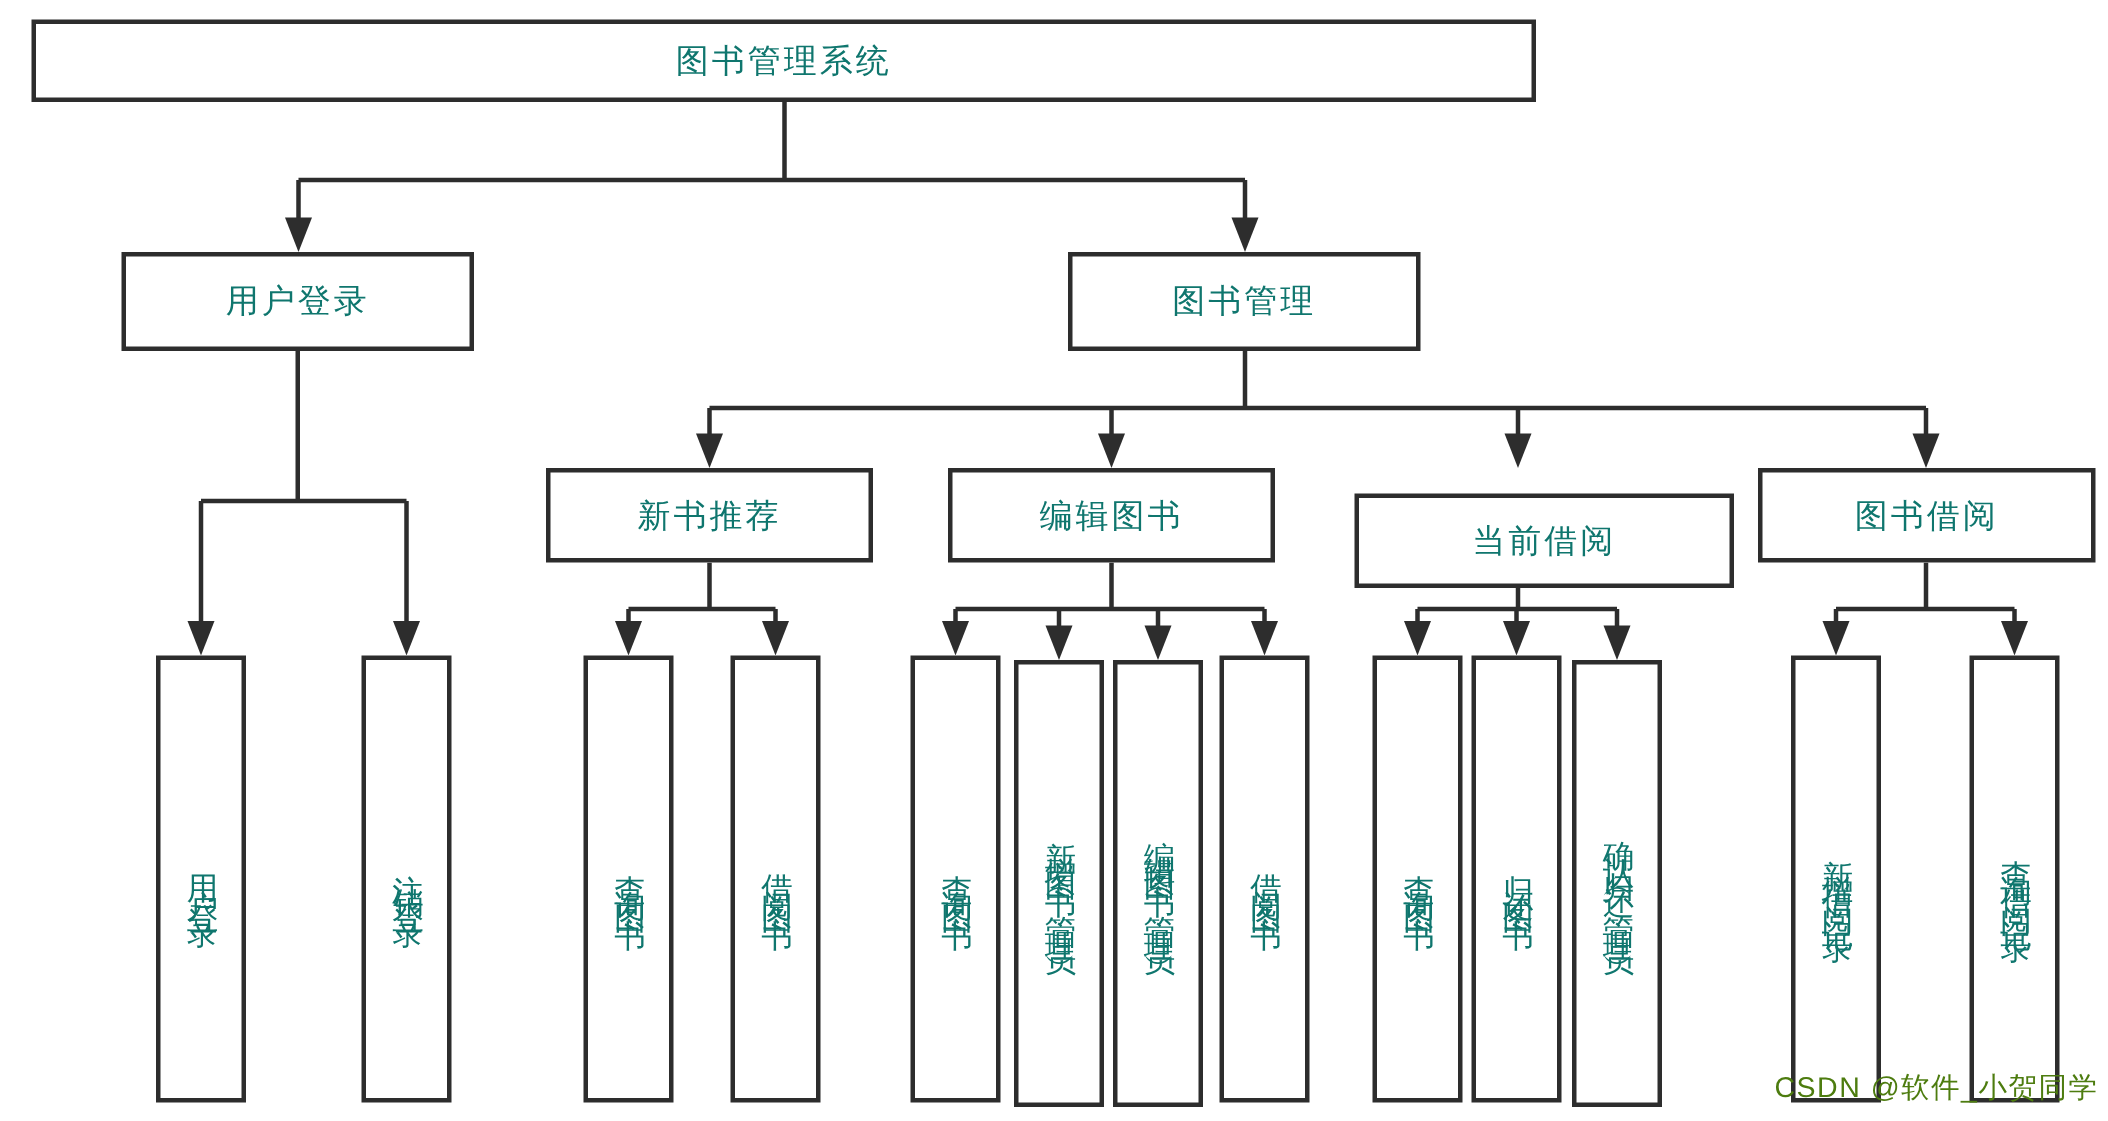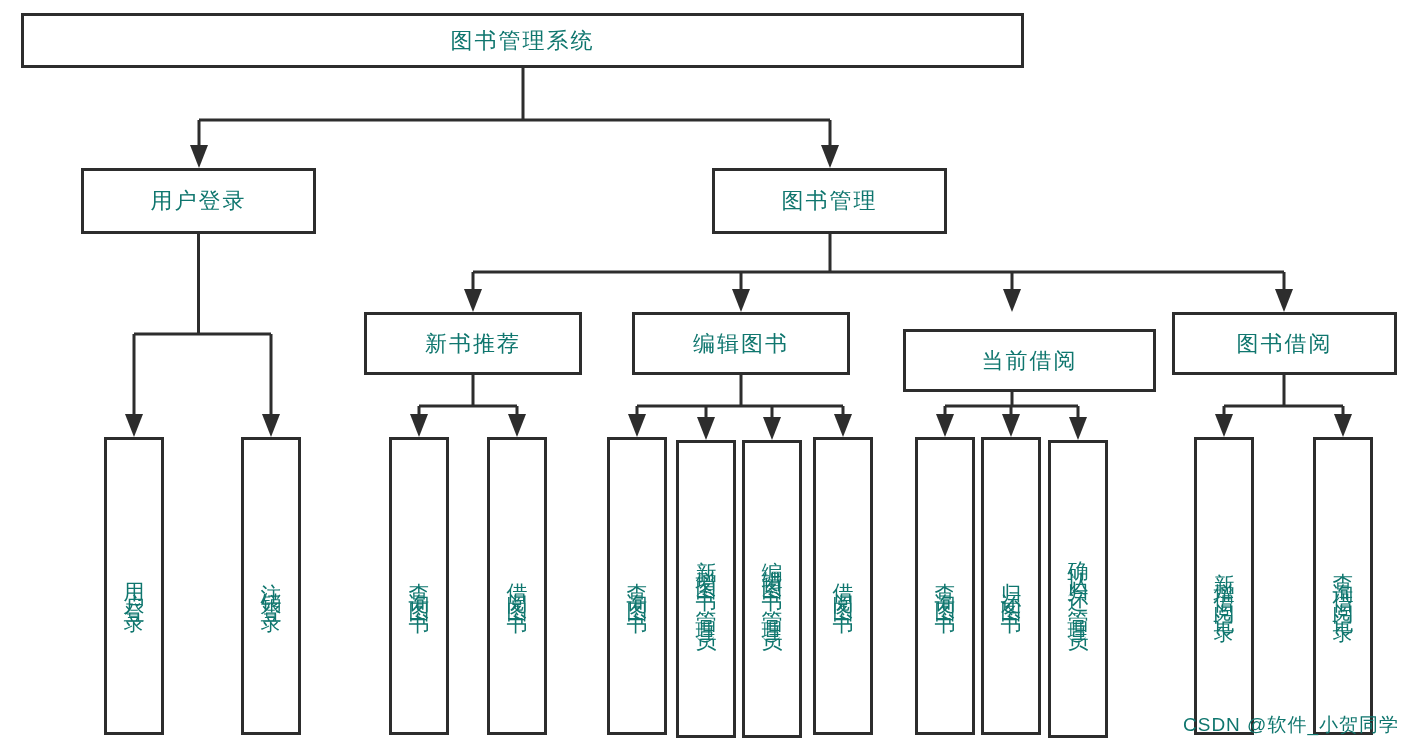--- a/index.html
+++ b/index.html
@@ -53,21 +53,21 @@
     font-size: 21px;
     letter-spacing: 10px;
     line-height: 54px;
     white-space: normal;
   }
   .watermark {
     position: absolute;
     left: 1183px;
     top: 712px;
     font-size: 19px;
-    color: #0f766e;
+    color: #4d7c0f;
     letter-spacing: 1px;
     z-index: 5;
     white-space: nowrap;
   }
 </style>
 </head>
 <body>
 
 <div class="canvas">
 

